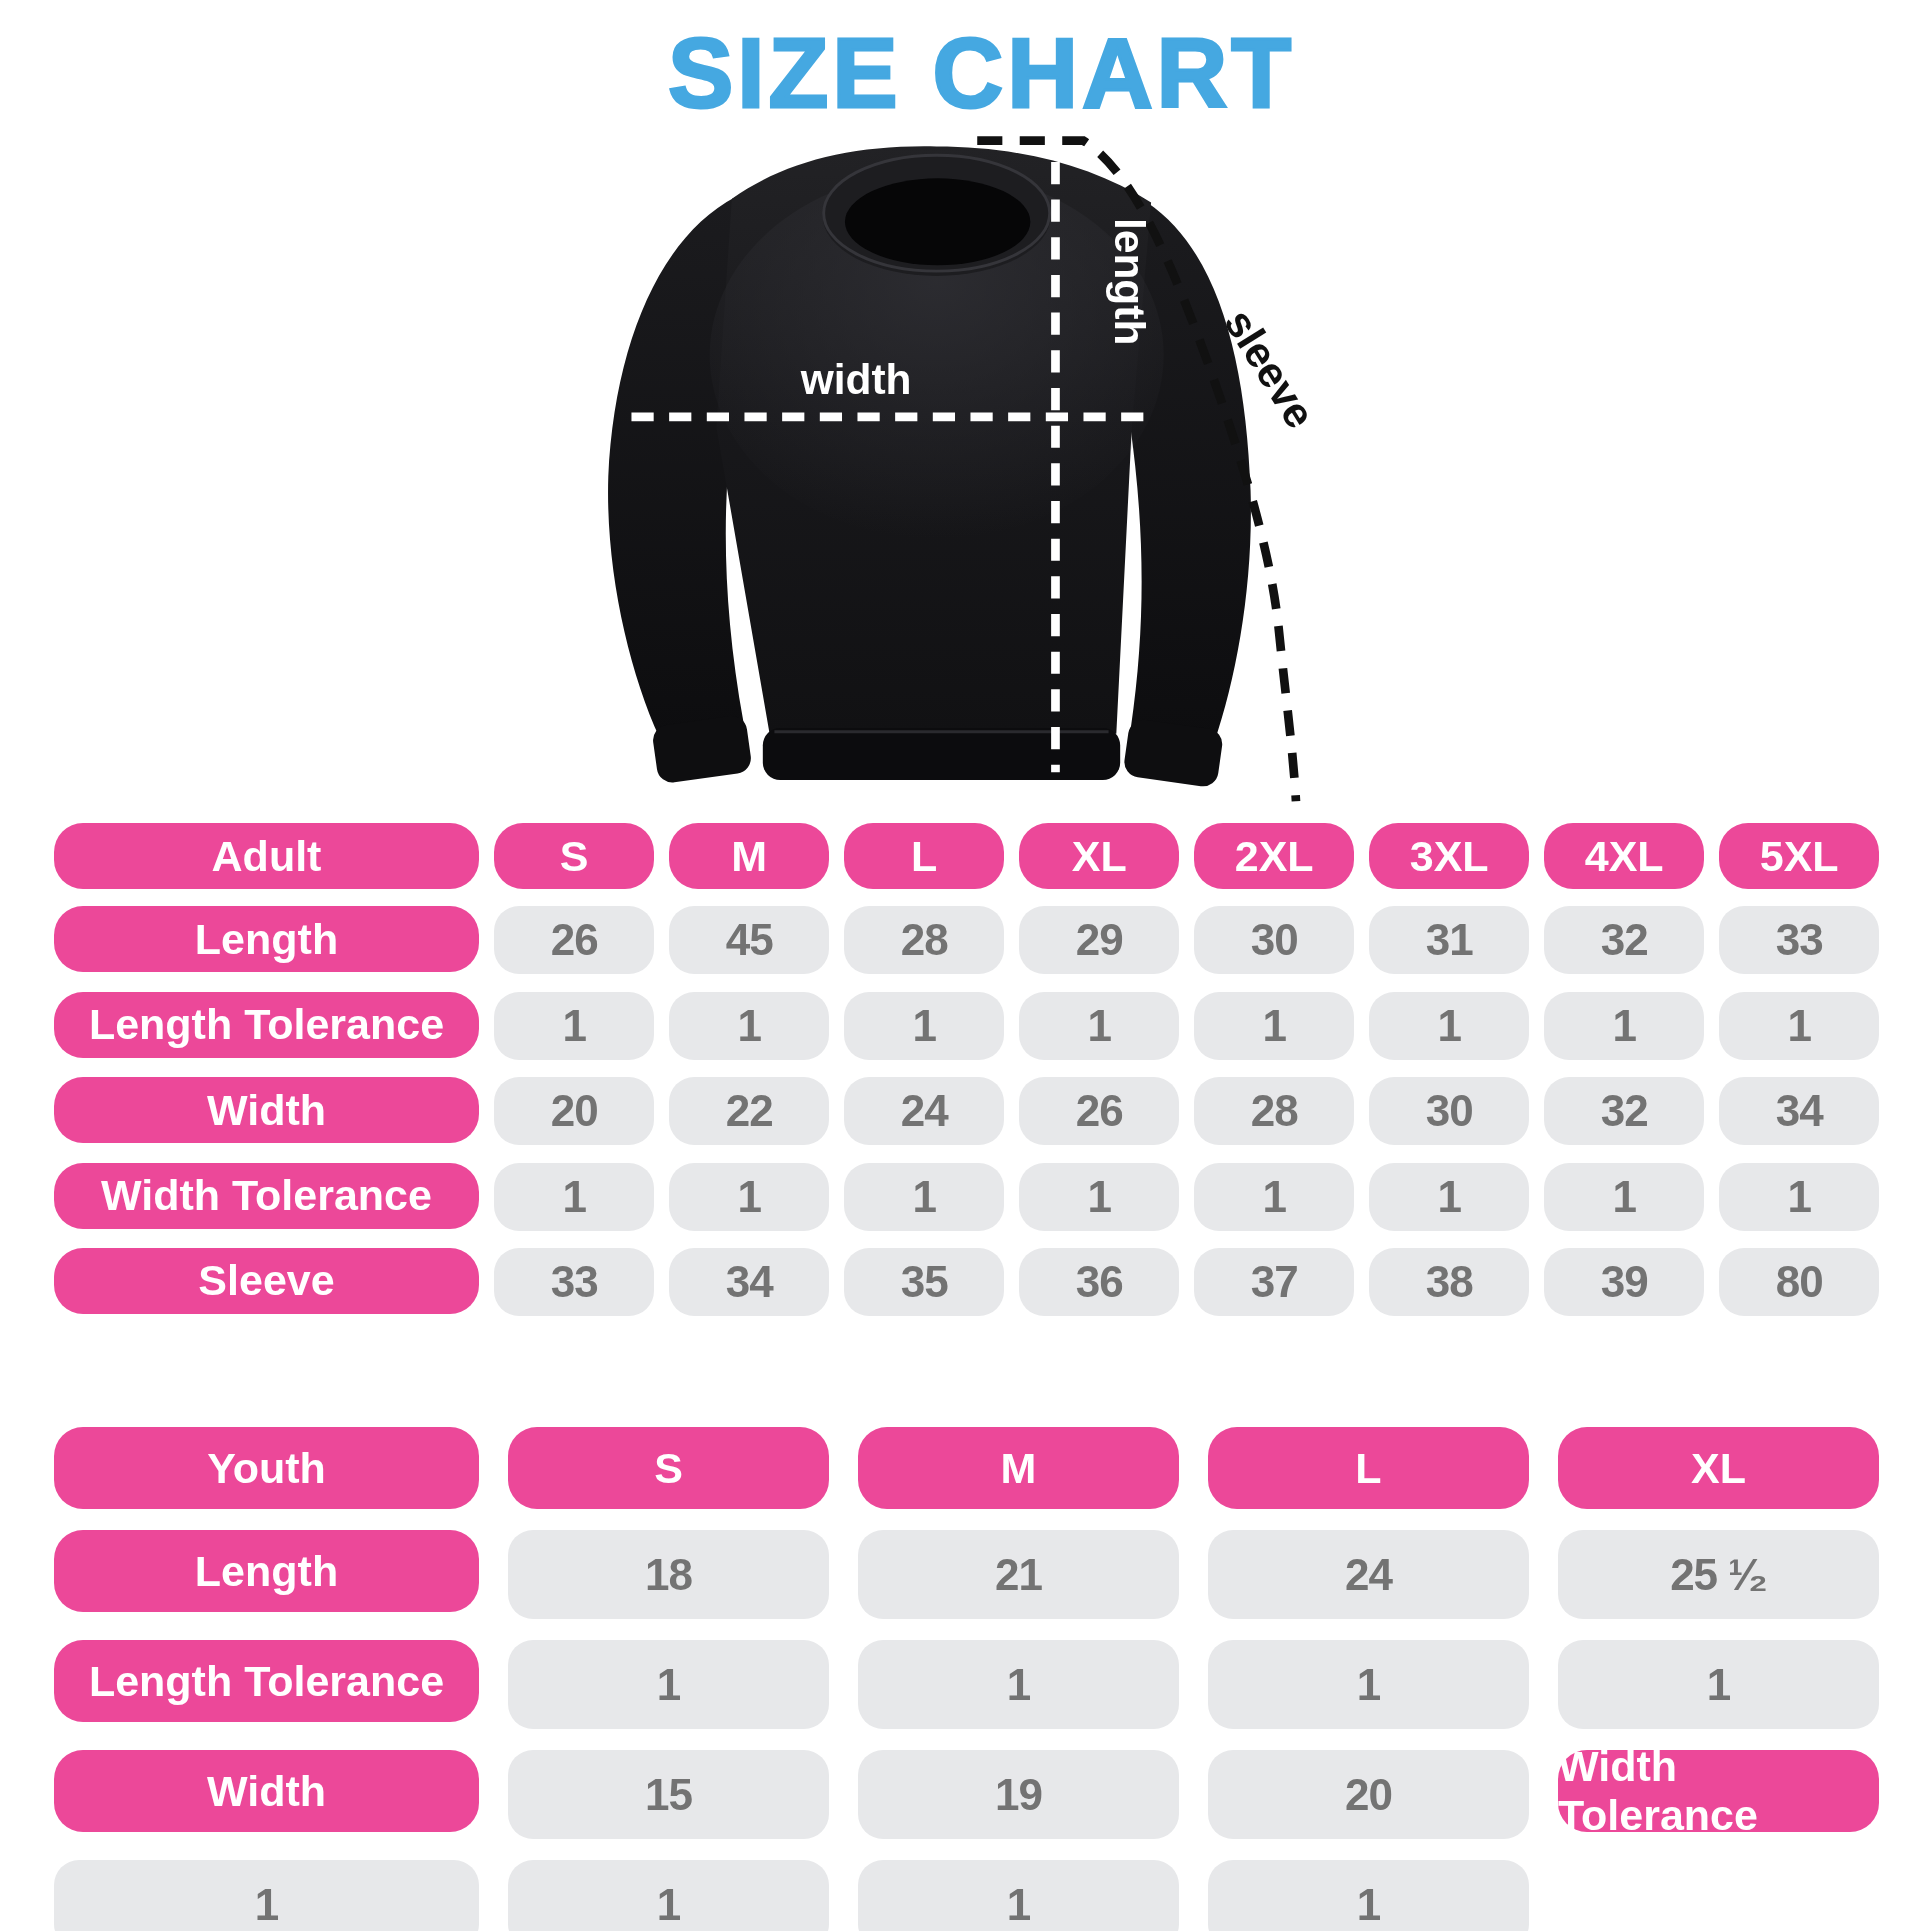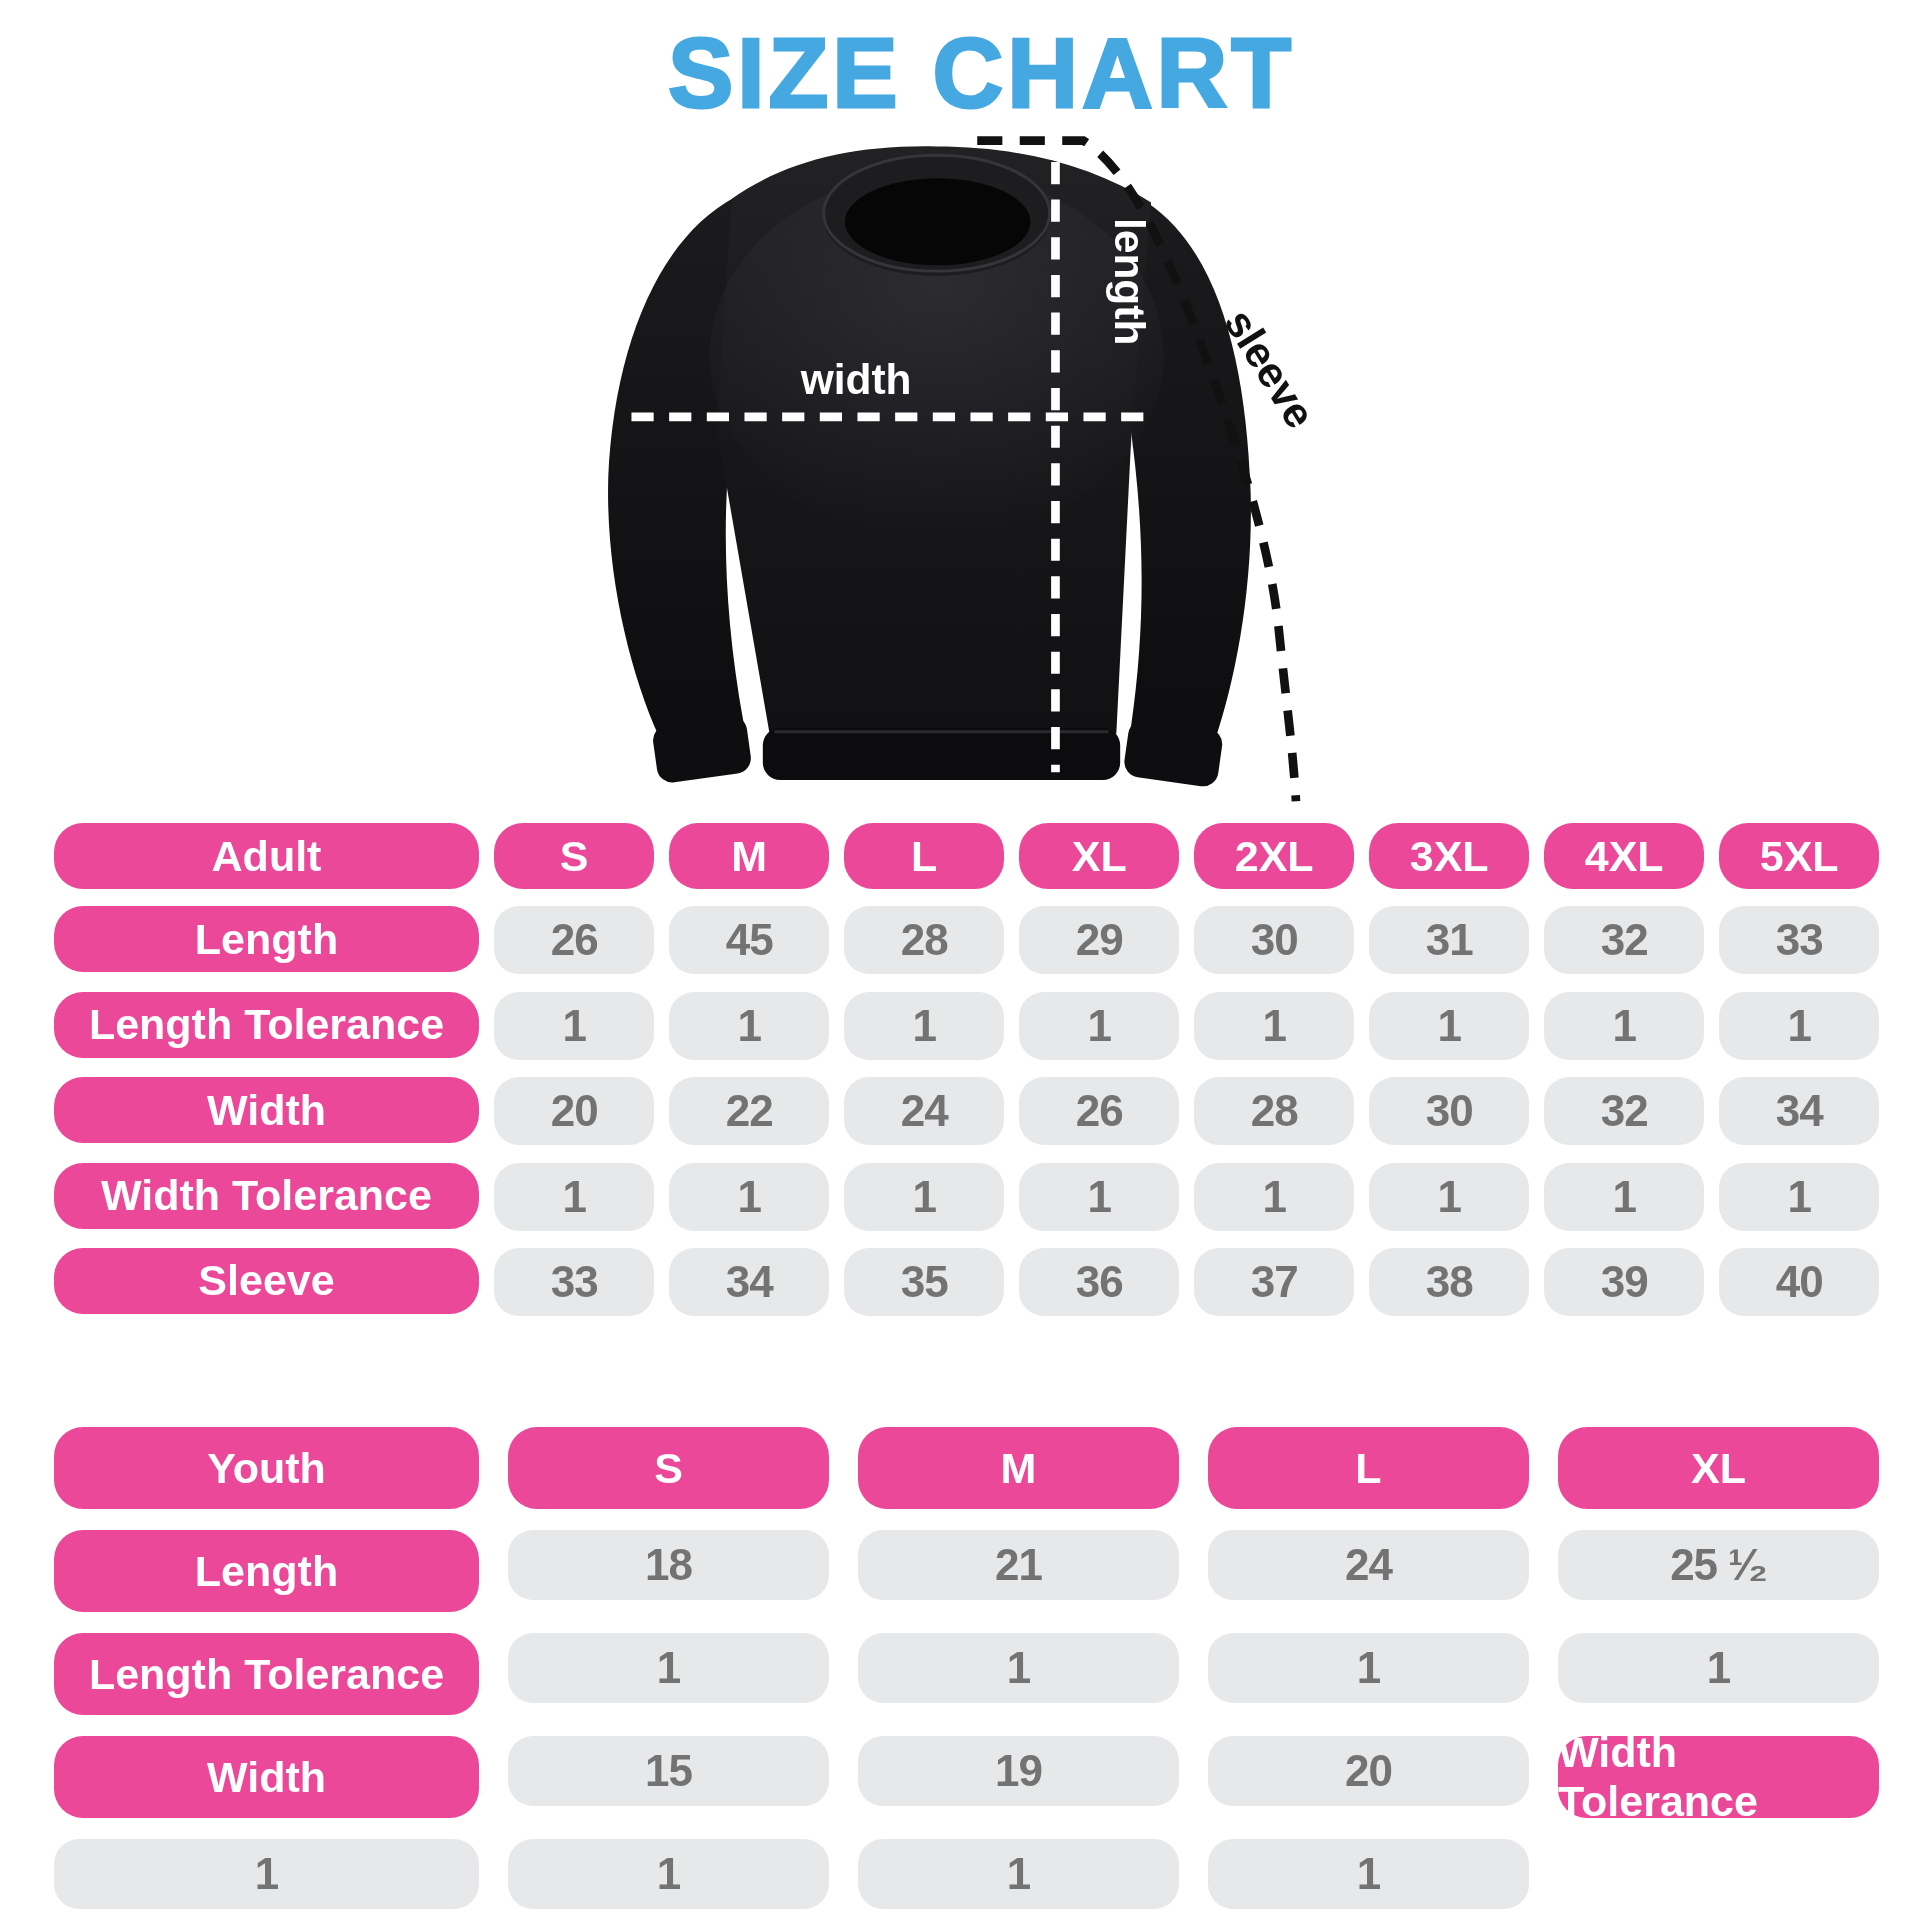--- a/index.html
+++ b/index.html
@@ -31,21 +31,21 @@
     height:66px;
   }
   .youth-table .hpill,.youth-table .lpill{height:82px;}
   .cell{
     background:#e7e8ea;color:#737373;
     border-radius:25px;
     display:flex;align-items:center;justify-content:center;
     font-weight:bold;font-size:44px;letter-spacing:-1px;
     height:68px;
   }
-  .youth-table .cell{height:70px;}
+  .youth-table .cell{height:89px;}
 </style>
 </head>
 <body>
 
 <div id="canvas">
 
   <div class="title">SIZE CHART</div>
 
   <svg class="diagram" viewBox="0 0 850 732">
     <defs>
@@ -168,21 +168,21 @@
     <div class="cell">1</div>
 
     <div class="lpill">Sleeve</div>
     <div class="cell">33</div>
     <div class="cell">34</div>
     <div class="cell">35</div>
     <div class="cell">36</div>
     <div class="cell">37</div>
     <div class="cell">38</div>
     <div class="cell">39</div>
-    <div class="cell">40</div>
+    <div class="cell">80</div>
   </div>
 
   <div class="size-table youth-table">
 
     <div class="hpill">Youth</div>
     <div class="hpill">S</div>
     <div class="hpill">M</div>
     <div class="hpill">L</div>
     <div class="hpill">XL</div>
 

